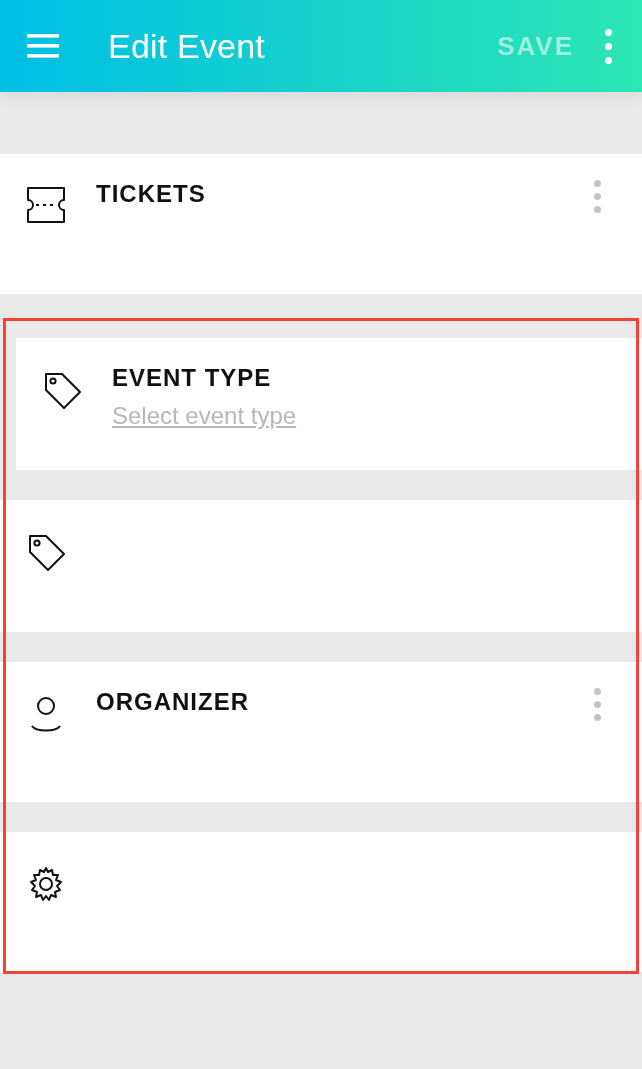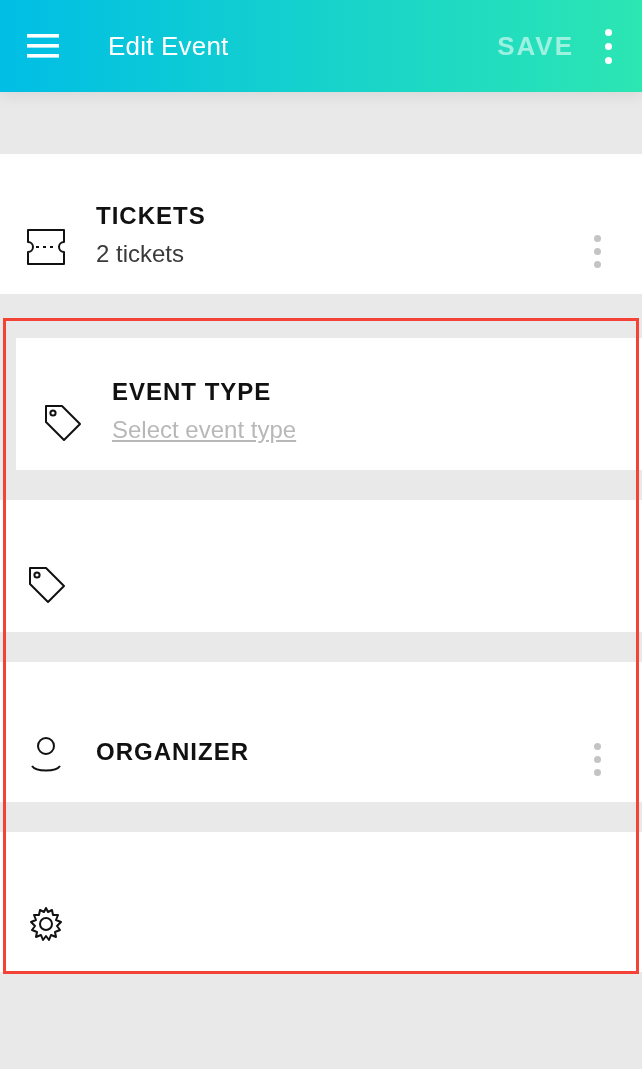--- a/index.html
+++ b/index.html
@@ -28,21 +28,21 @@
     box-shadow: 0 4px 14px rgba(0,0,0,0.08);
     position: relative;
     z-index: 2;
   }
   .header .hamburger {
     width: 46px; height: 46px;
     display: flex; align-items: center; justify-content: center;
     margin-right: 42px;
   }
   .header .title {
-    font-size: 26px;
+    font-size: 34px;
     font-weight: 400;
     color: #fff;
     flex: 1;
     letter-spacing: 0.2px;
   }
   .header .save {
     font-size: 26px;
     font-weight: 600;
     color: rgba(255,255,255,0.55);
     letter-spacing: 2px;
@@ -51,21 +51,21 @@
   .header .kebab {
     width: 28px; height: 46px;
     display: flex; align-items: center; justify-content: center;
   }
 
   
   .card {
     background: #fff;
     padding: 26px 22px 26px 24px;
     display: flex;
-    align-items: flex-end;
+    align-items: flex-start;
     position: relative;
     min-height: 128px;
   }
   .section-spacer-top {
     height: 62px;
   }
   .section-spacer {
     height: 30px;
   }
   .card .icon-slot {
@@ -169,21 +169,20 @@
     <div class="icon-slot">
       <svg width="44" height="42" viewBox="0 0 44 42" fill="none" stroke="#111" stroke-width="2">
         <path d="M4 4 H40 V16 A5 5 0 0 0 40 26 V38 H4 V26 A5 5 0 0 0 4 16 Z" stroke-linejoin="round"></path>
         <line x1="12" y1="21" x2="15" y2="21"></line>
         <line x1="19" y1="21" x2="22" y2="21"></line>
         <line x1="26" y1="21" x2="29" y2="21"></line>
       </svg>
     </div>
     <div class="content">
       <div class="row-title">TICKETS</div>
-      <div class="row-sub">2 tickets</div>
     </div>
     <div class="right-action">
       <div class="kebab-dots-v">
         <span></span>
           <span></span>
           <span></span>
       </div>
     </div>
   </div>
 

